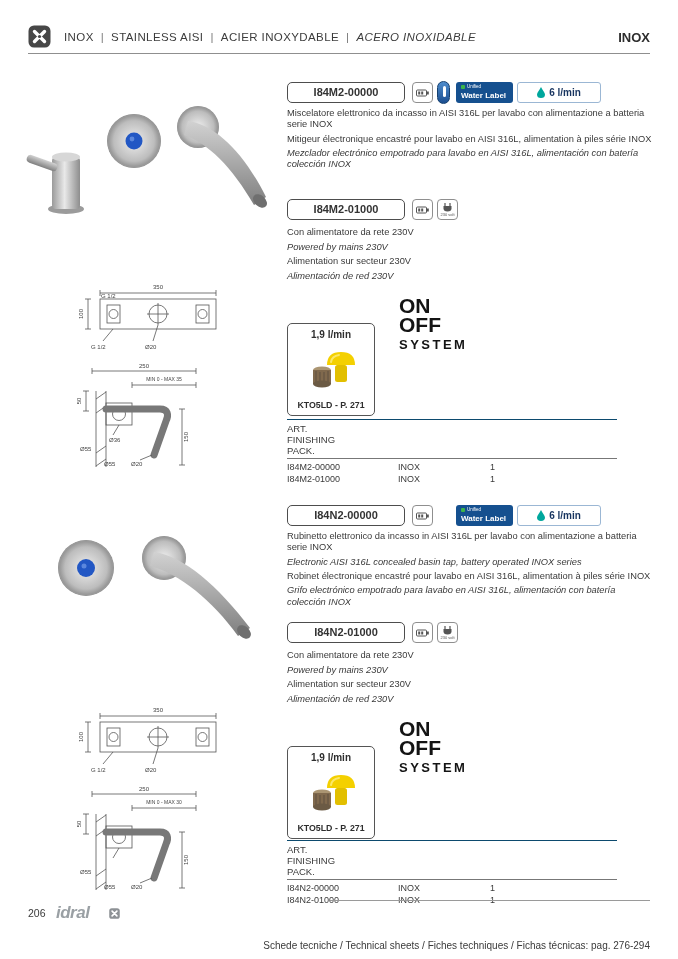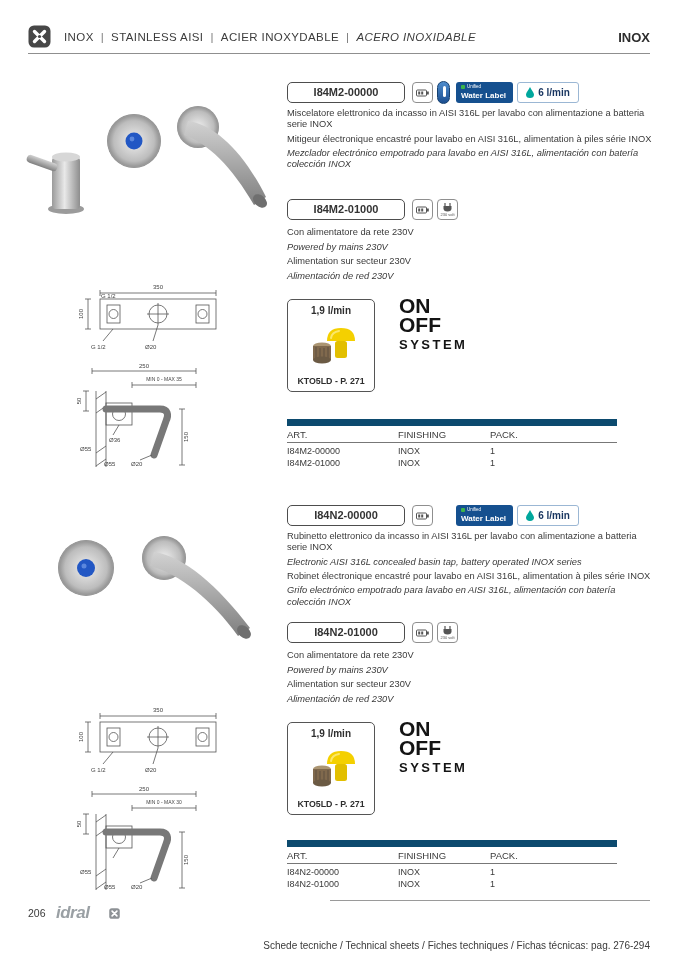--- a/index.html
+++ b/index.html
@@ -34,43 +34,43 @@
   }
   .thermo::after { content:""; position:absolute; left:5px; top:4px; width:2.5px; height:11px; background:#fff; border-radius:1.5px; }
   .wlabel {
     position:absolute; width:57px; height:21px; background:#15508f; border-radius:3px;
     color:#fff; padding:2.5px 5px; line-height:1;
   }
   .wlabel .t { font-size:4.5px; display:flex; align-items:center; gap:2px; }
   .wlabel .t::before { content:""; width:4px; height:4px; background:#3cb54a; border-radius:1px; display:inline-block; }
   .wlabel .m { font-size:8px; font-weight:bold; margin-top:2.5px; white-space:nowrap; }
   .flow-badge {
-    position:absolute; width:62px; height:21px; border:1px solid #9bb7d4; border-radius:3px; background:#fff;
+    position:absolute; width:84px; height:21px; border:1px solid #9bb7d4; border-radius:3px; background:#fff;
     display:flex; align-items:center; justify-content:center; gap:4px;
   }
   .flow-badge .txt { font-size:10px; font-weight:bold; color:#17345f; white-space:nowrap; }
 
   .desc { position:absolute; left:287px; width:368px; font-size:9.3px; line-height:1.22; color:#3a3a3a; }
   .desc p { margin-bottom:3px; }
   .it { font-style:italic; }
   .mains { position:absolute; left:287px; width:368px; font-size:9.3px; color:#3a3a3a; }
   .mains p { margin-bottom:4.5px; }
 
-  .flowbox { position:absolute; width:88px; height:93px; border:1.5px solid #555; border-radius:5px; text-align:center; background:#fff; }
+  .flowbox { position:absolute; width:88px; height:93px; border:1.5px solid #555; border-radius:5px; text-align:center; background:#fff;margin-top:24px; }
   .flowbox .rate { font-weight:bold; font-size:10px; margin-top:5px; color:#2e2e2e; }
   .flowbox .kcode { position:absolute; bottom:5px; width:100%; font-weight:bold; font-size:8.8px; color:#2e2e2e; white-space:nowrap; }
   .flowbox svg { position:absolute; left:20px; top:22px; }
 
   .onoff { position:absolute; color:#141414; line-height:1; }
   .onoff .on, .onoff .off { font-size:21px; font-weight:900; letter-spacing:0; }
   .onoff .off { margin-top:-2px; }
   .onoff .sys { font-size:13px; font-weight:bold; letter-spacing:2.5px; margin-top:3px; }
 
   .ptable { position:absolute; left:287px; width:330px; font-size:9px; color:#3a3a3a; }
-  .ptable .thead { display:flex; border-top:7px solid #0c4a6e; border-bottom:1px solid #777; padding:3px 0 2px 0; font-size:9.5px; }
+  .ptable .thead { display:flex; border-top:1px solid #0c4a6e; border-bottom:1px solid #777; padding:3px 0 2px 0; font-size:9.5px;flex-direction:column; }
   .ptable .trow { display:flex; padding-top:2.5px; }
   .ptable .c1 { width:111px; }
   .ptable .c2 { width:92px; }
   .ptable .c3 { flex:1; }
 
   .tdraw { position:absolute; }
   .dim { font-size:6px; fill:#444; font-family:"Liberation Sans",sans-serif; }
   .dim-s { font-size:5px; }
 
   

